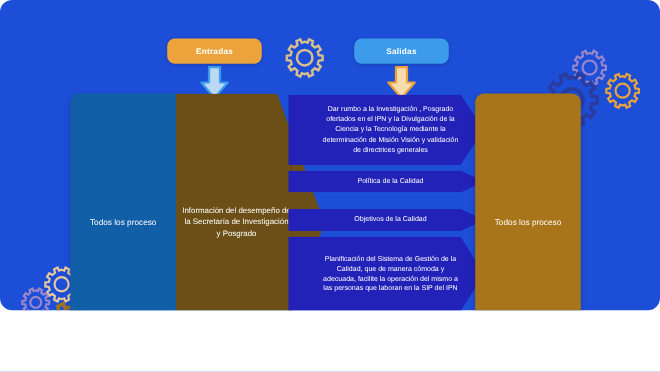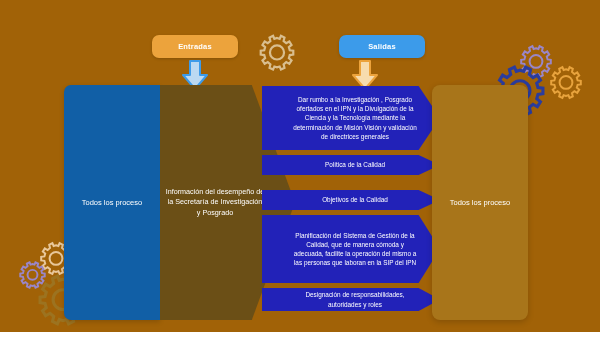--- a/index.html
+++ b/index.html
@@ -2,38 +2,38 @@
 <html><head>
 <meta charset="utf-8">
 <style>
   html,body{margin:0;padding:0;}
   body{
     width:600px;height:338px;
     background:#ffffff;
     font-family:"Liberation Sans", sans-serif;
     overflow:hidden;
   }
-  #stage{position:relative;width:600px;height:332px;overflow:hidden;background:#a16207;}
+  #stage{position:relative;width:600px;height:282px;overflow:hidden;background:#1d4ed8;border-radius:11px;}
 
   
   .gear{position:absolute;pointer-events:none;}
 
   
   .pill{
     position:absolute;
     border-radius:7px;
     display:flex;align-items:center;justify-content:center;
     color:#ffffff;
     font-size:7.5px;
     font-weight:bold;
     letter-spacing:.2px;
     box-shadow:0 1px 3px rgba(0,0,0,.18);
   }
   #pill-entradas{left:152px;top:35px;width:86px;height:23px;background:#ECA33C;}
-  #pill-salidas{left:322px;top:35px;width:86px;height:23px;background:#3C9BEA;margin-left:17px;}
+  #pill-salidas{left:322px;top:35px;width:86px;height:23px;background:#3C9BEA;}
 
   .downarrow{position:absolute;width:28px;height:30px;}
 
   
   #left-block{
     position:absolute;left:64px;top:85px;width:96px;height:235px;
     background:#115FA6;
     border-top-left-radius:7px;border-bottom-left-radius:7px;
     box-shadow:0 2px 5px rgba(0,0,0,.16);
   }

